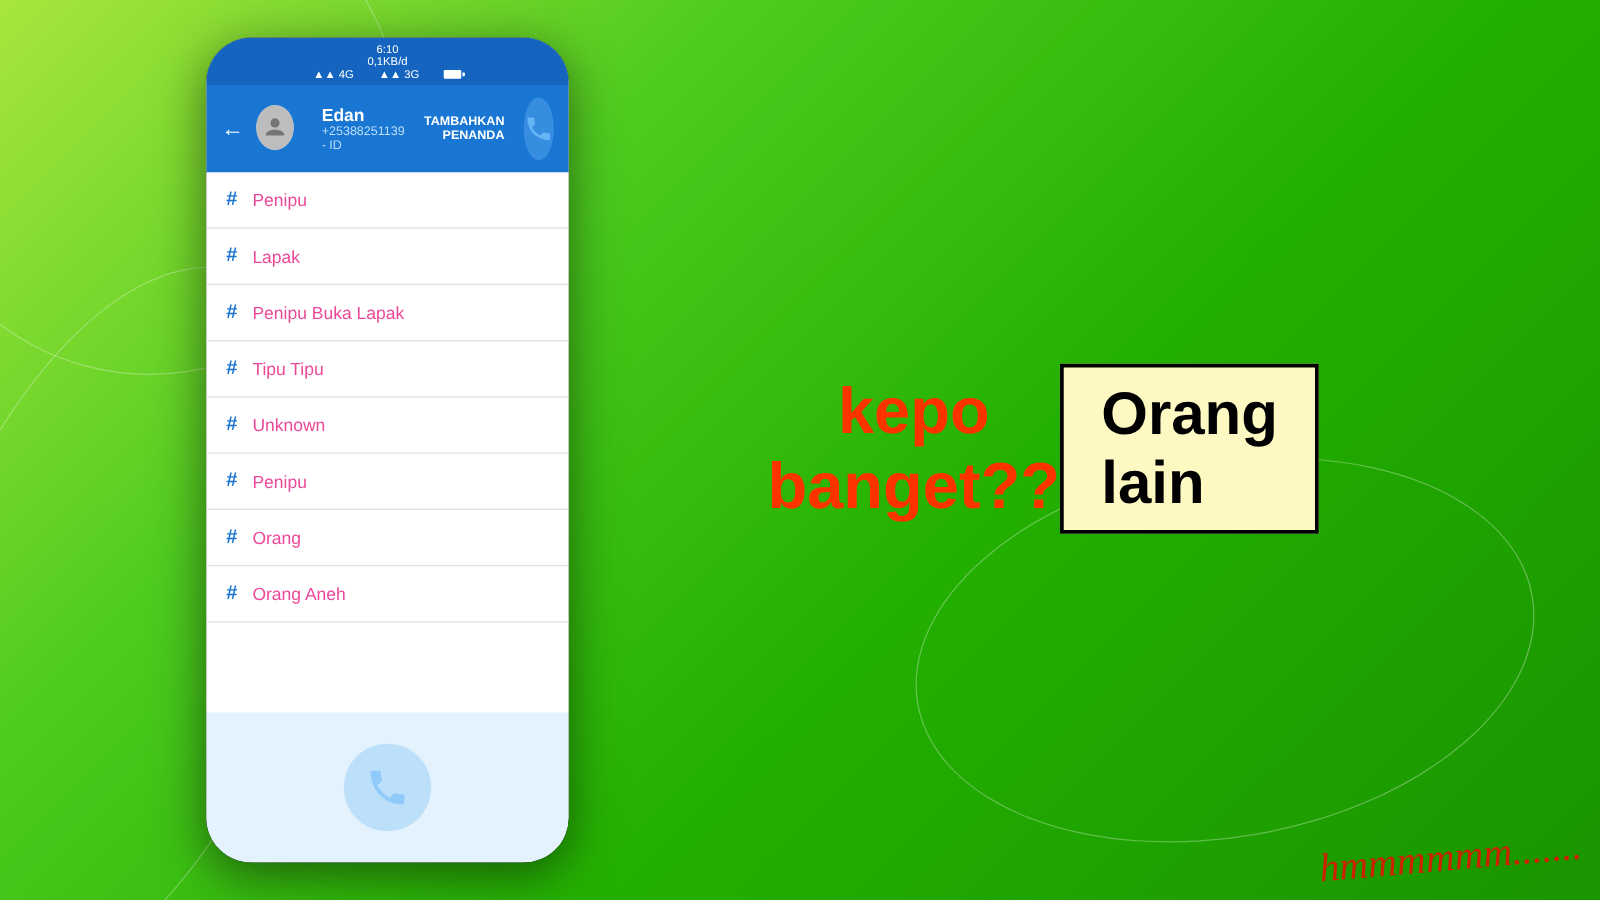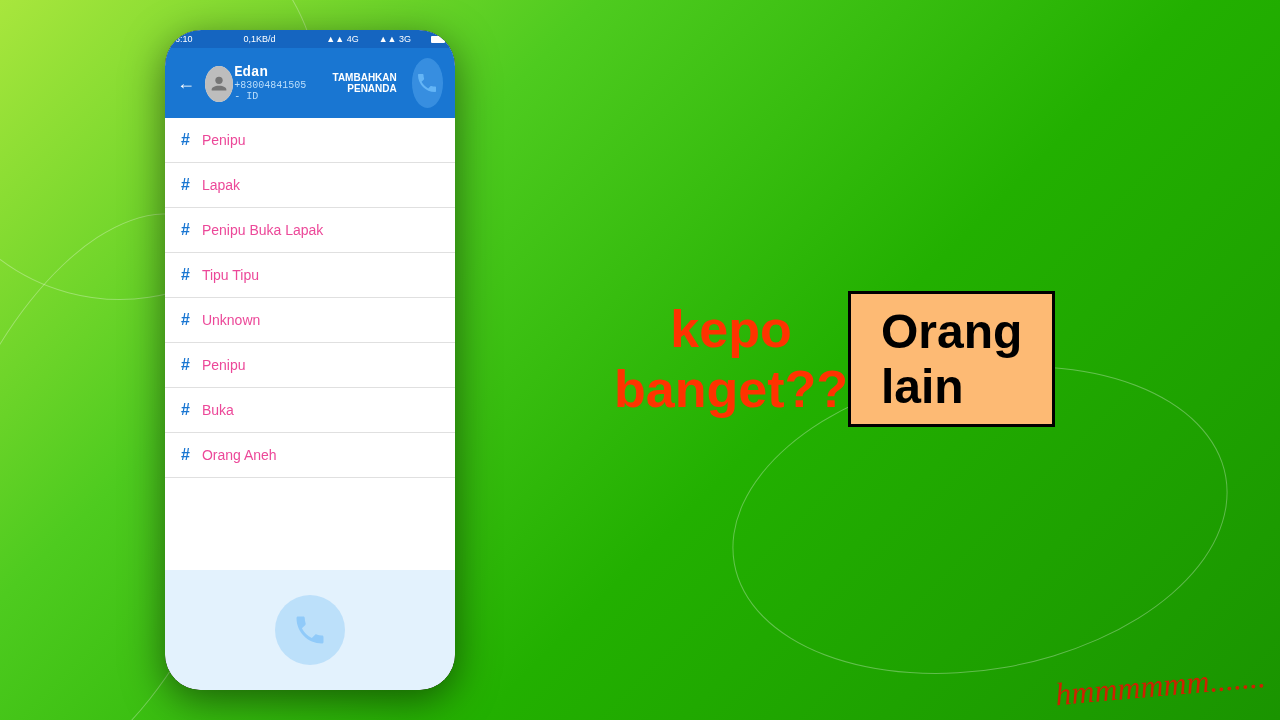--- a/index.html
+++ b/index.html
@@ -66,21 +66,21 @@
       font-size: 40px;
       font-weight: bold;
       font-family: Arial, sans-serif;
       text-align: center;
       line-height: 1.3;
       margin-bottom: 10px;
     }
 
     .text-orang-lain-box {
       border: 3px solid #000;
-      background: #fdba74;
+      background: #fef9c3;
       padding: 10px 30px;
       margin-top: 10px;
       margin-bottom: 20px;
     }
 
     .text-orang-lain {
       color: #000;
       font-size: 48px;
       font-weight: bold;
       font-family: Arial, sans-serif;
@@ -132,20 +132,21 @@
 
     
     .status-bar {
       background: #1565c0;
       color: white;
       font-size: 10px;
       padding: 4px 10px;
       display: flex;
       justify-content: space-between;
       align-items: center;
+      flex-direction: column;
     }
 
     .status-left { font-size: 9px; }
     .status-right { font-size: 9px; display: flex; gap: 20px; align-items: center; }
     .battery-icon {
       background: #fff;
       width: 14px; height: 7px;
       border-radius: 1px;
       display: inline-block;
       position: relative;
@@ -169,24 +170,23 @@
     }
 
     .back-arrow {
       color: white;
       font-size: 18px;
       cursor: pointer;
     }
 
     .contact-info {
       display: flex;
-      align-items: flex-end;
-      gap: 1px;
+      align-items: flex-start;
+      gap: 22px;
       flex: 1;
-      font-family: Liberation Mono, monospace;
     }
 
     .avatar {
       width: 36px; height: 36px;
       background: #e0e0e0;
       border-radius: 50%;
       display: flex; align-items: center; justify-content: center;
       font-size: 16px;
       color: #757575;
       overflow: hidden;
@@ -299,21 +299,21 @@
           <div class="avatar">
             <div class="avatar-inner">
               <svg width="22" height="22" viewBox="0 0 24 24" fill="#757575">
                 <circle cx="12" cy="8" r="4"></circle>
                 <path d="M12 14c-5 0-8 2-8 4v1h16v-1c0-2-3-4-8-4z"></path>
               </svg>
             </div>
           </div>
           <div>
             <div class="contact-name">Edan</div>
-            <div class="contact-phone">+83004841505 - ID</div>
+            <div class="contact-phone">+25388251139 - ID</div>
           </div>
         </div>
         <div class="header-action">TAMBAHKAN PENANDA</div>
         <div class="call-icon">
           <svg width="24" height="24" viewBox="0 0 24 24" fill="#64b5f6">
             <path d="M6.6 10.8c1.4 2.8 3.8 5.1 6.6 6.6l2.2-2.2c.3-.3.7-.4 1-.2 1.1.4 2.3.6 3.6.6.6 0 1 .4 1 1V20c0 .6-.4 1-1 1-9.4 0-17-7.6-17-17 0-.6.4-1 1-1h3.5c.6 0 1 .4 1 1 0 1.3.2 2.5.6 3.6.1.3 0 .7-.2 1L6.6 10.8z"></path>
           </svg>
         </div>
       </div>
 
@@ -338,21 +338,21 @@
           <div class="tag-item">
             <span class="tag-hash">#</span>
             <span class="tag-label">Unknown</span>
           </div>
           <div class="tag-item">
             <span class="tag-hash">#</span>
             <span class="tag-label">Penipu</span>
           </div>
           <div class="tag-item">
             <span class="tag-hash">#</span>
-            <span class="tag-label">Buka</span>
+            <span class="tag-label">Orang</span>
           </div>
           <div class="tag-item">
             <span class="tag-hash">#</span>
             <span class="tag-label">Orang Aneh</span>
           </div>
         </div>
 
       <div class="phone-bottom">
         <div class="bottom-call-icon">
           <svg width="36" height="36" viewBox="0 0 24 24" fill="#90caf9">

